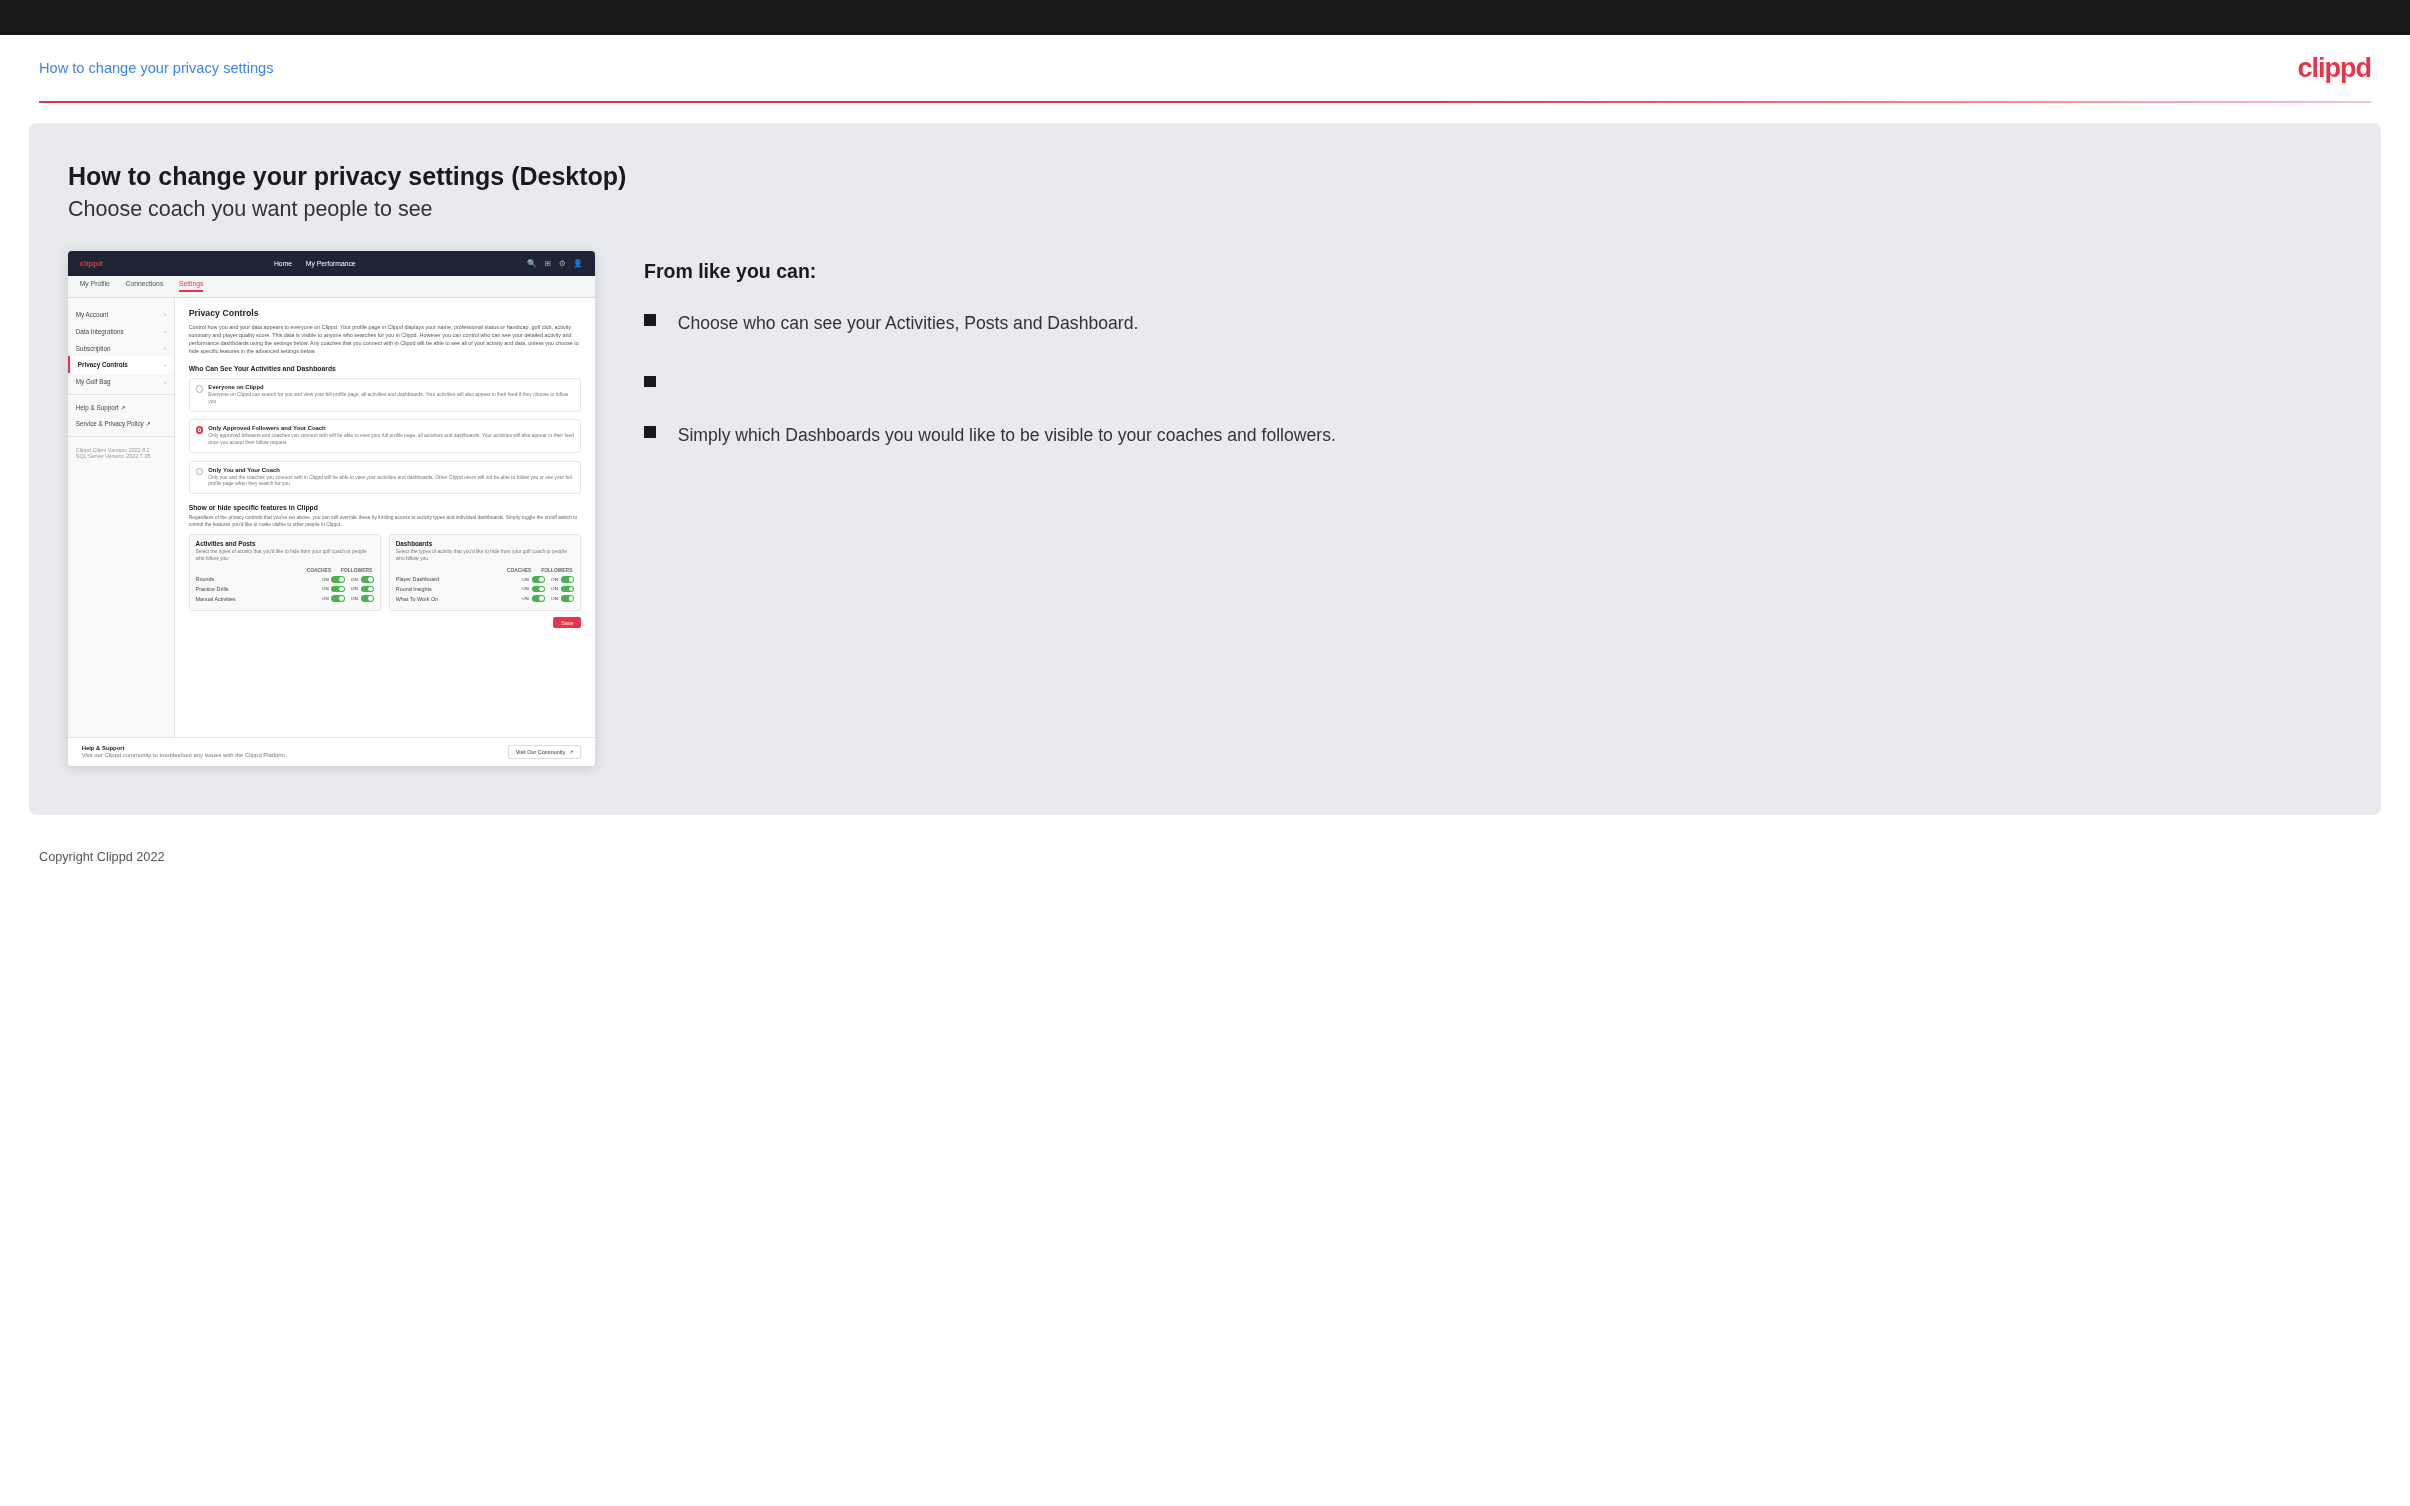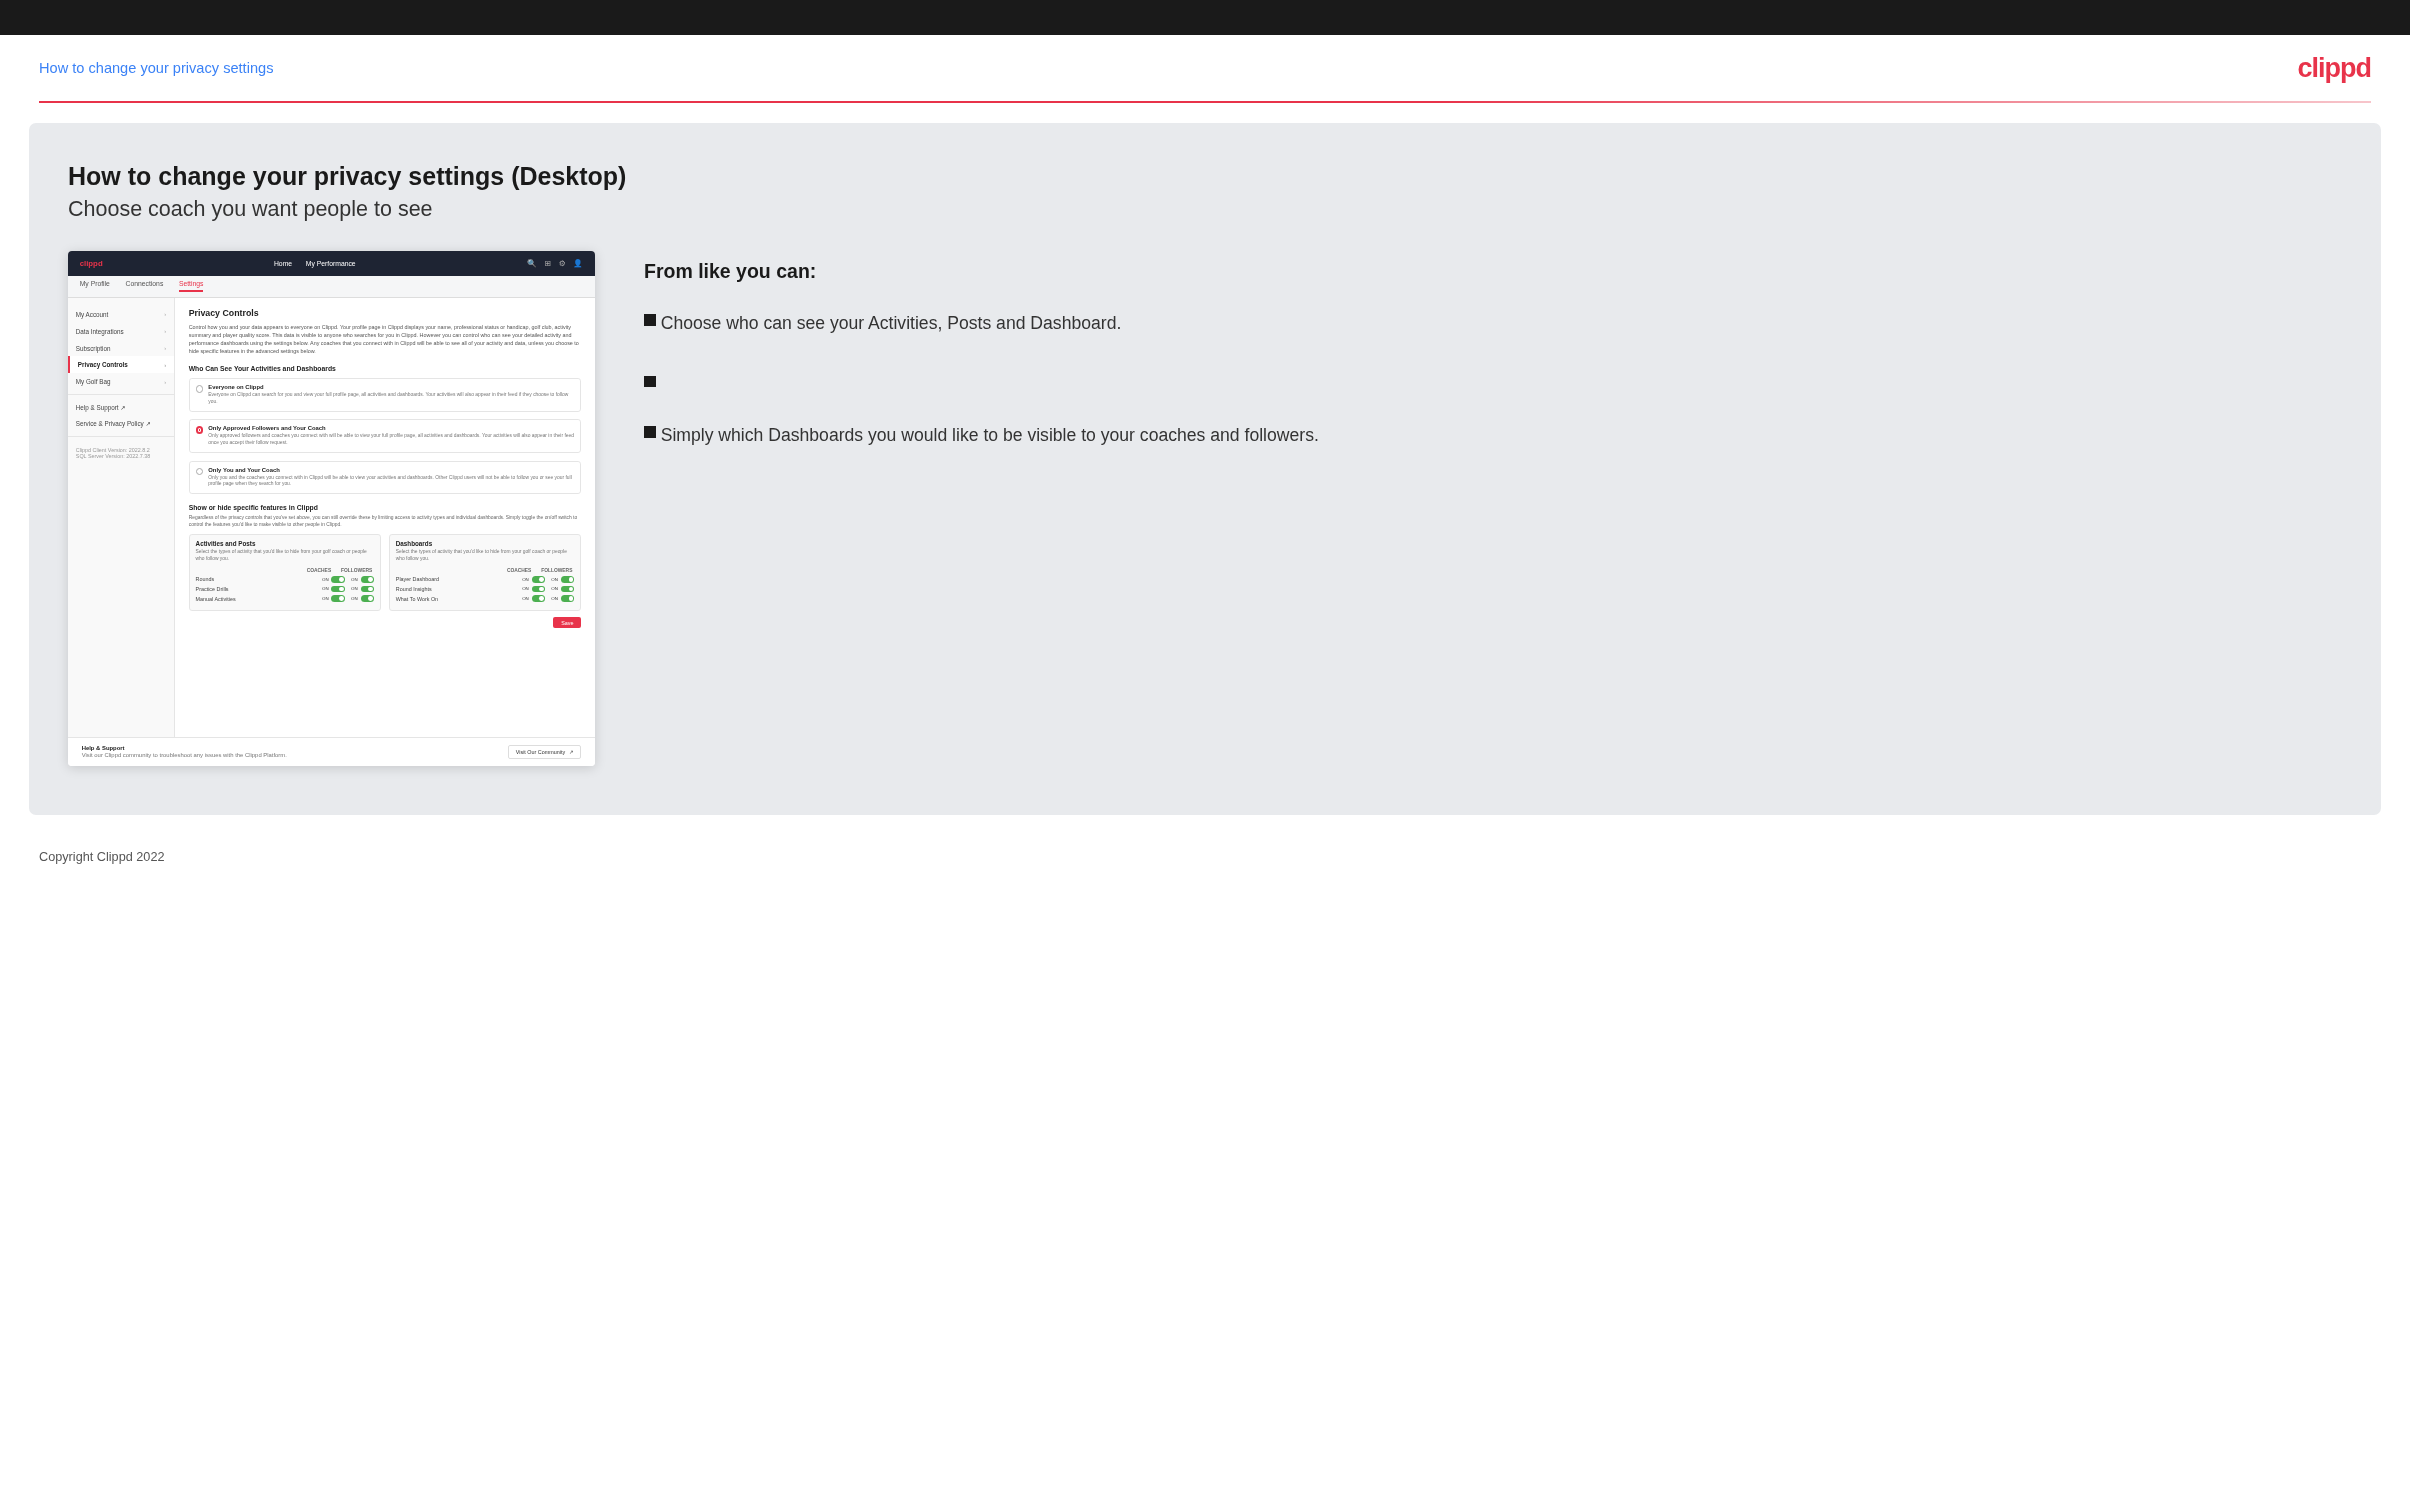--- a/index.html
+++ b/index.html
@@ -380,21 +380,21 @@
       color: #1a1a1a;
       margin-bottom: 27px;
     }
     .bullet-list {
       list-style: none;
       padding: 0;
     }
     .bullet-item {
       display: flex;
       align-items: flex-start;
-      gap: 5px;
+      gap: 22px;
       margin-bottom: 35px;
     }
     .bullet-square {
       width: 11.7px;
       height: 11.7px;
       background: #1a1a1a;
       flex-shrink: 0;
       margin-top: 3.9px;
     }
     .bullet-text {

